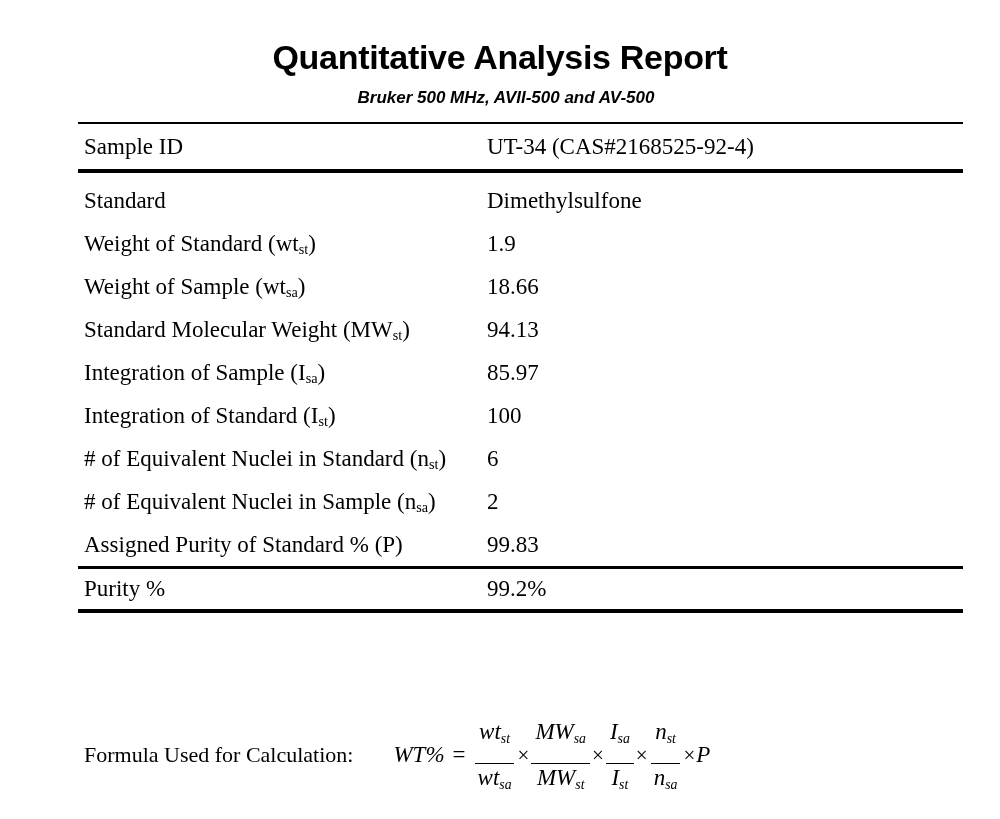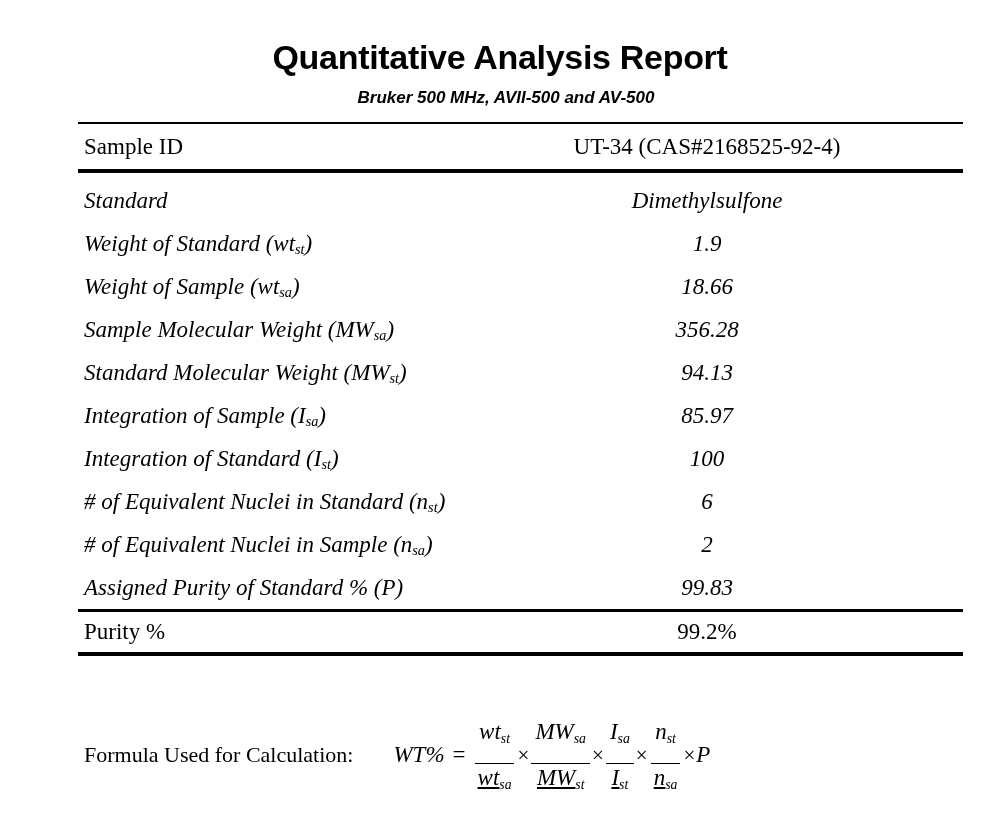--- a/index.html
+++ b/index.html
@@ -47,39 +47,39 @@
   .header-row { height: 45px; gap: 20px; }
   .purity-row { height: 40px; }
   .tlabel {
     flex: 1 1 auto;
     padding-left: 6px;
     white-space: nowrap;
   }
   .tvalue {
     flex: 0 0 440px;
     margin-right: 36px;
-    text-align: center;
+    text-align: left;
     white-space: nowrap;
   }
   .sub {
     font-size: 0.62em;
     position: relative;
     top: 0.28em;
   }
   .dline {
     height: 2.5px;
     border-top: 2px solid #000;
     border-bottom: 2px solid #000;
   }
   .dline.tight {
     height: 1px;
     border-top: 2px solid #000;
     border-bottom: 1.5px solid #000;
   }
-  .rows { margin-top: 6px; font-style: italic; }
+  .rows { margin-top: 6px; }
   .formula {
     position: absolute;
     top: 702px; left: 84px; right: 16px;
     height: 106px;
     display: flex;
     align-items: center;
   }
   .formula-label {
     font-size: 22px;
     white-space: nowrap;
@@ -97,21 +97,21 @@
     display: inline-flex;
     flex-direction: column;
     align-items: center;
     text-align: center;
     line-height: 1.15;
   }
   .frac .num {
     border-bottom: 1.7px solid #000;
     padding: 0 4px 18px 4px;
   }
-  .frac .den { padding: 1px 4px 0 4px; text-decoration: underline; }
+  .frac .den { padding: 1px 4px 0 4px; }
   .msub {
     font-size: 0.6em;
     position: relative;
     top: 0.3em;
   }
   .times {
     font-style: normal;
     font-size: 21px;
     margin: 0 2px;
   }
@@ -144,24 +144,20 @@
       <div class="trow">
         <div class="tlabel"><span>Weight of Standard (wt</span><span class="sub">st</span><span>)</span></div>
         <div class="tvalue">1.9</div>
       </div>
 
       <div class="trow">
         <div class="tlabel"><span>Weight of Sample (wt</span><span class="sub">sa</span><span>)</span></div>
         <div class="tvalue">18.66</div>
       </div>
 
-      <div class="trow">
-        <div class="tlabel"><span>Sample Molecular Weight (MW</span><span class="sub">sa</span><span>)</span></div>
-        <div class="tvalue">356.28</div>
-      </div>
 
       <div class="trow">
         <div class="tlabel"><span>Standard Molecular Weight (MW</span><span class="sub">st</span><span>)</span></div>
         <div class="tvalue">94.13</div>
       </div>
 
       <div class="trow">
         <div class="tlabel"><span>Integration of Sample (I</span><span class="sub">sa</span><span>)</span></div>
         <div class="tvalue">85.97</div>
       </div>

